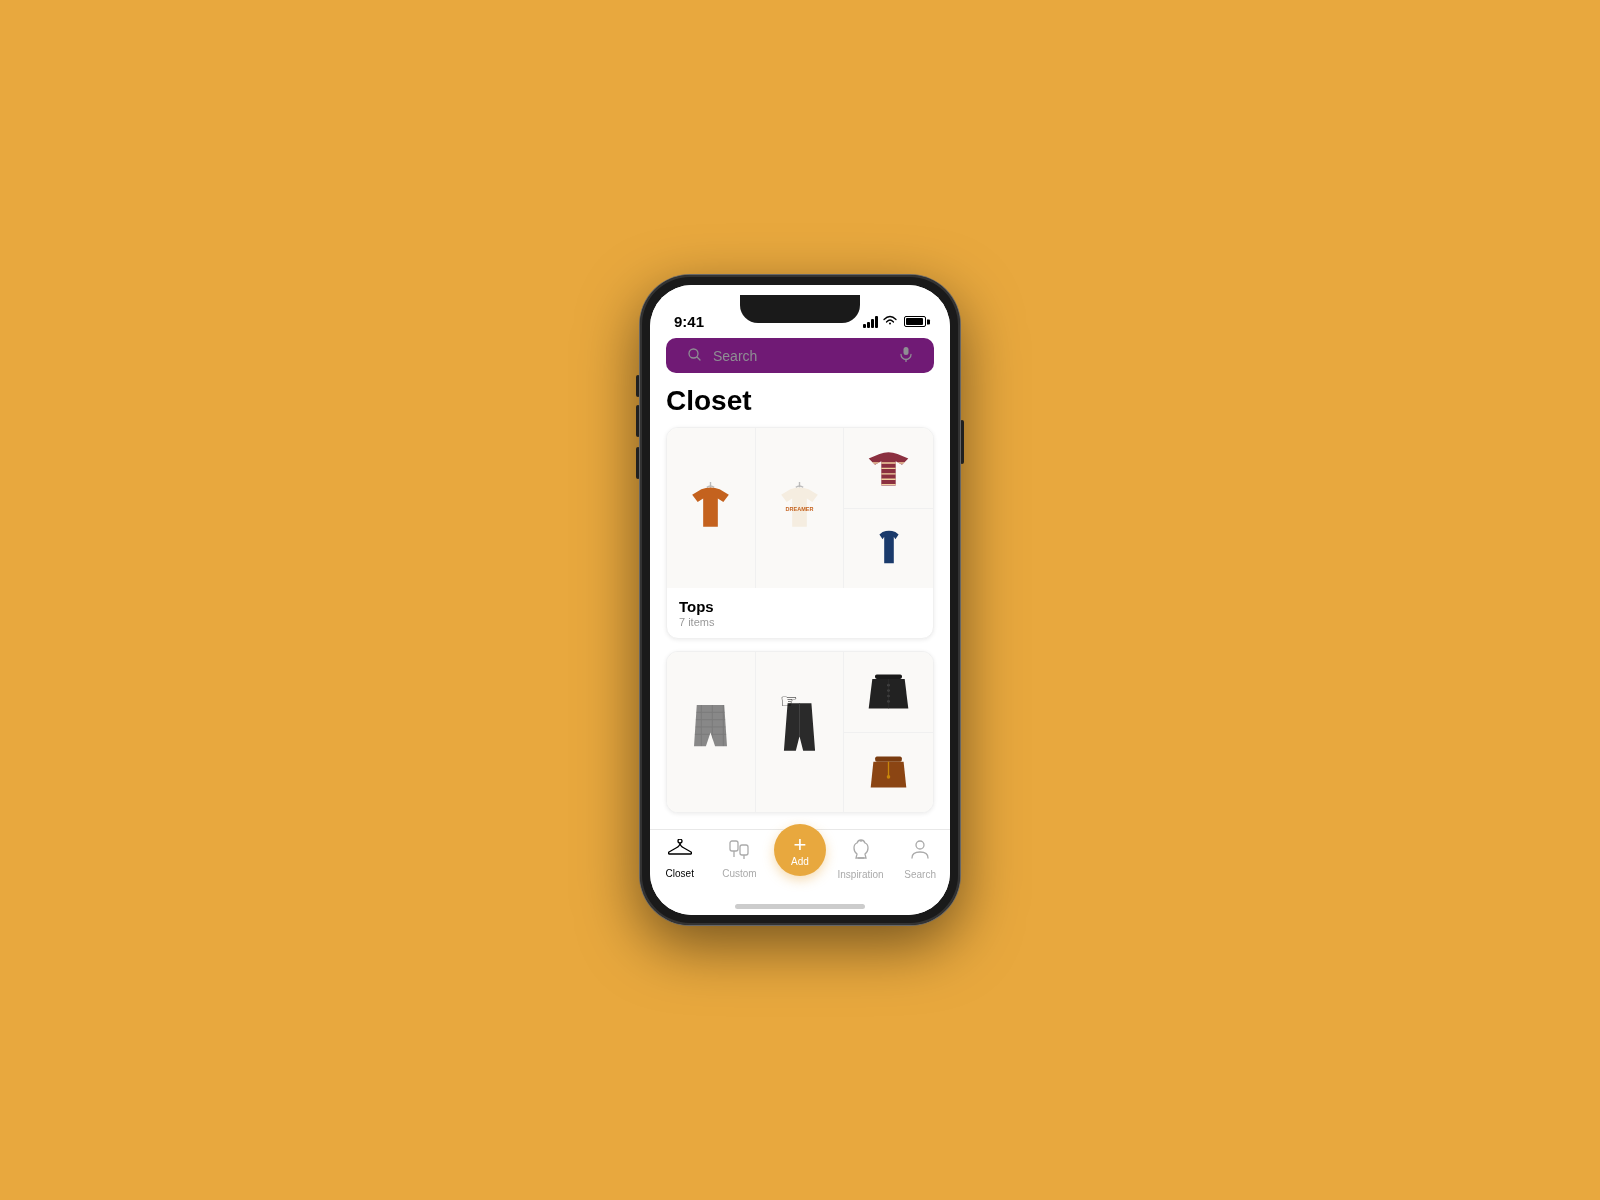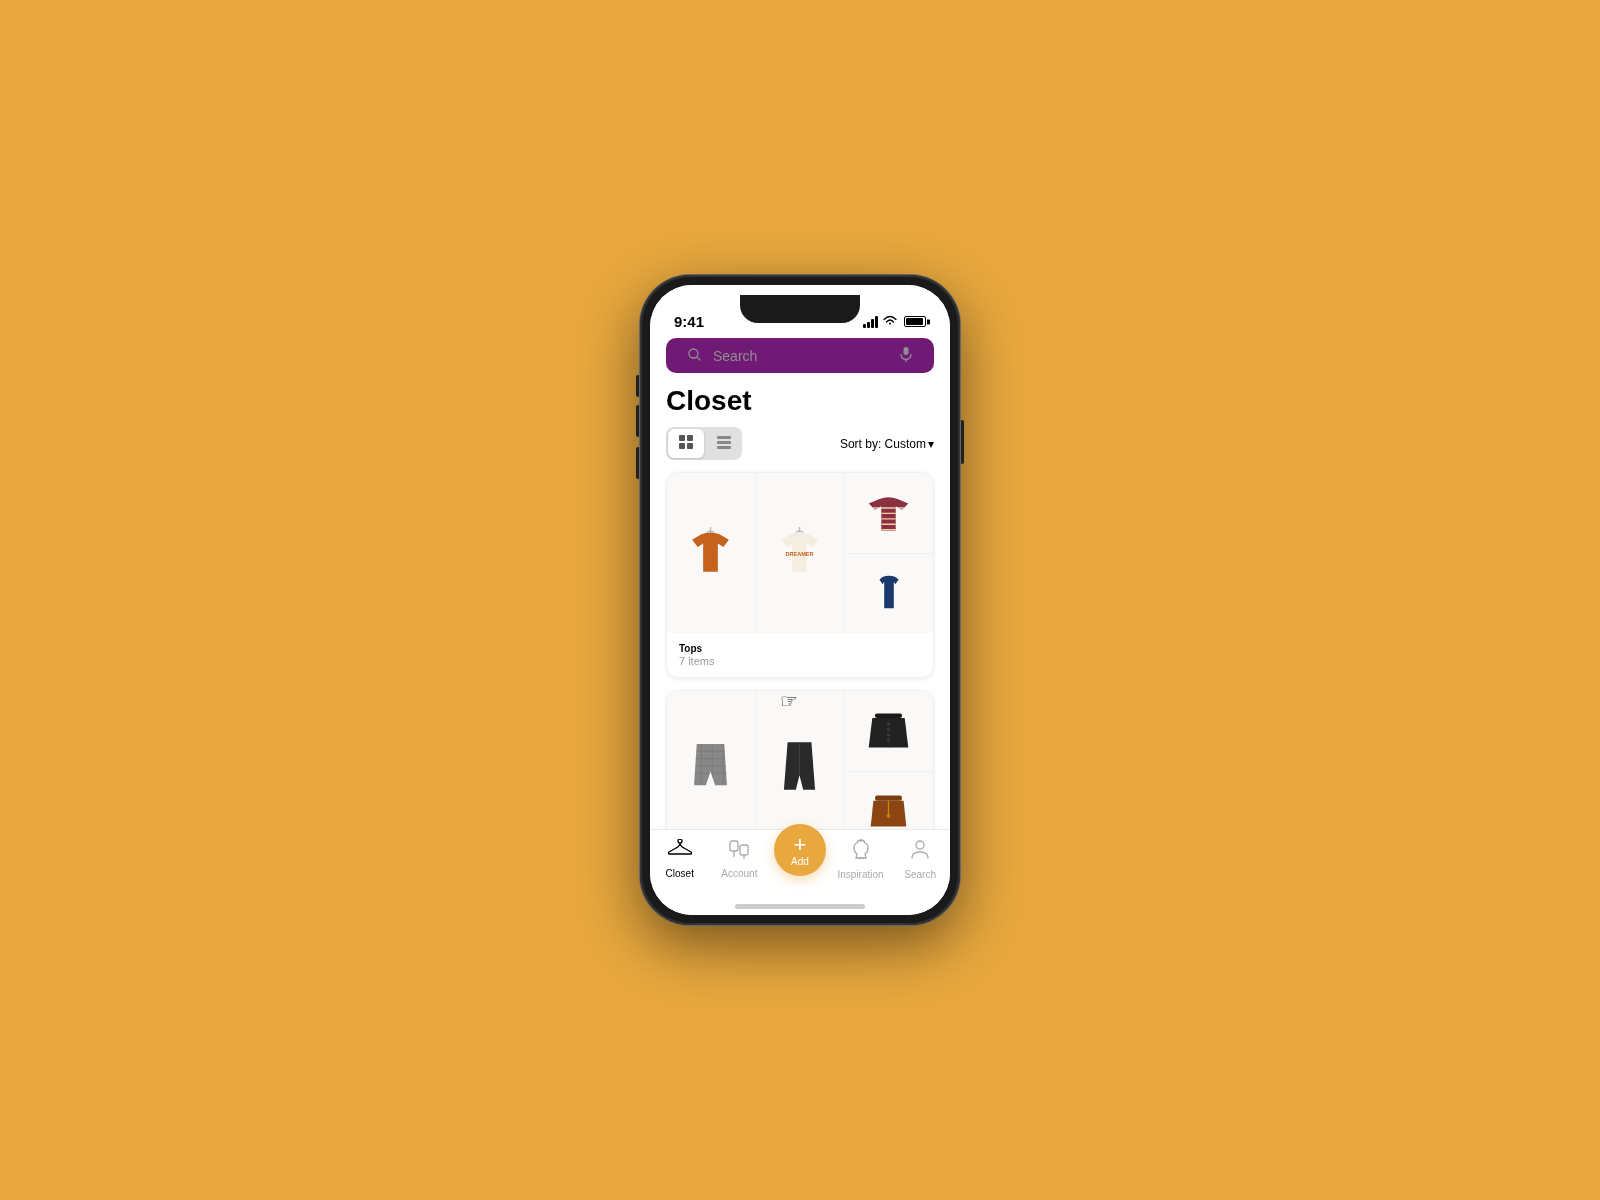--- a/index.html
+++ b/index.html
@@ -287,21 +287,21 @@
 
     .col-double .clothing-cell:last-child {
       border-bottom: none;
     }
 
     .category-info {
       padding: 10px 12px;
     }
 
     .category-name {
-      font-size: 10px;
+      font-size: 15px;
       font-weight: 600;
       color: #000;
     }
 
     .category-count {
       font-size: 11px;
       color: #999;
       margin-top: 1px;
     }
 
@@ -447,43 +447,20 @@
                 <line x1="6" y1="13.5" x2="6" y2="15.5" stroke="#8e8e93" stroke-width="1.3" stroke-linecap="round"></line>
               </svg>
             </span>
           </div>
         </div>
 
         <div class="main-content">
 
           <h1 class="page-title">Closet</h1>
 
-          <div class="view-controls">
-            <div class="view-toggle">
-              <button class="view-btn active">
-                <svg width="16" height="16" viewBox="0 0 16 16" fill="none">
-                  <rect x="1" y="1" width="6" height="6" rx="1" fill="#555"></rect>
-                  <rect x="9" y="1" width="6" height="6" rx="1" fill="#555"></rect>
-                  <rect x="1" y="9" width="6" height="6" rx="1" fill="#555"></rect>
-                  <rect x="9" y="9" width="6" height="6" rx="1" fill="#555"></rect>
-                </svg>
-              </button>
-              <button class="view-btn">
-                <svg width="16" height="16" viewBox="0 0 16 16" fill="none">
-                  <rect x="1" y="2" width="14" height="3" rx="1" fill="#888"></rect>
-                  <rect x="1" y="7" width="14" height="3" rx="1" fill="#888"></rect>
-                  <rect x="1" y="12" width="14" height="3" rx="1" fill="#888"></rect>
-                </svg>
-              </button>
-            </div>
-            <div class="sort-control">
-              <span>Sort by: Custom</span>
-              <span> ▾</span>
-            </div>
-          </div>
 
           <div class="category-card">
             <div class="clothing-grid">
 
               <div class="clothing-cell">
                 <svg viewBox="0 0 60 70" width="55" height="65">
 
                   <line x1="30" y1="6" x2="30" y2="12" stroke="#bbb" stroke-width="1.5"></line>
                   <path d="M26 12 Q30 9 34 12" stroke="#bbb" stroke-width="1.5" fill="none"></path>
 
@@ -606,21 +583,21 @@
 
           <div class="nav-item">
             <span class="nav-icon">
               <svg width="24" height="20" viewBox="0 0 24 20" fill="none">
                 <rect x="3" y="2" width="8" height="10" rx="2" stroke="#aaa" stroke-width="1.3"></rect>
                 <rect x="13" y="6" width="8" height="10" rx="2" stroke="#aaa" stroke-width="1.3"></rect>
                 <path d="M7 12 L7 18" stroke="#aaa" stroke-width="1.3"></path>
                 <path d="M17 16 L17 20" stroke="#aaa" stroke-width="1.3"></path>
               </svg>
             </span>
-            <span class="nav-label">Account</span>
+            <span class="nav-label">Custom</span>
           </div>
 
           <div class="nav-item">
             <div class="add-btn">
               <span class="add-btn-plus">+</span>
               <span class="add-btn-label">Add</span>
             </div>
           </div>
 
           <div class="nav-item">

